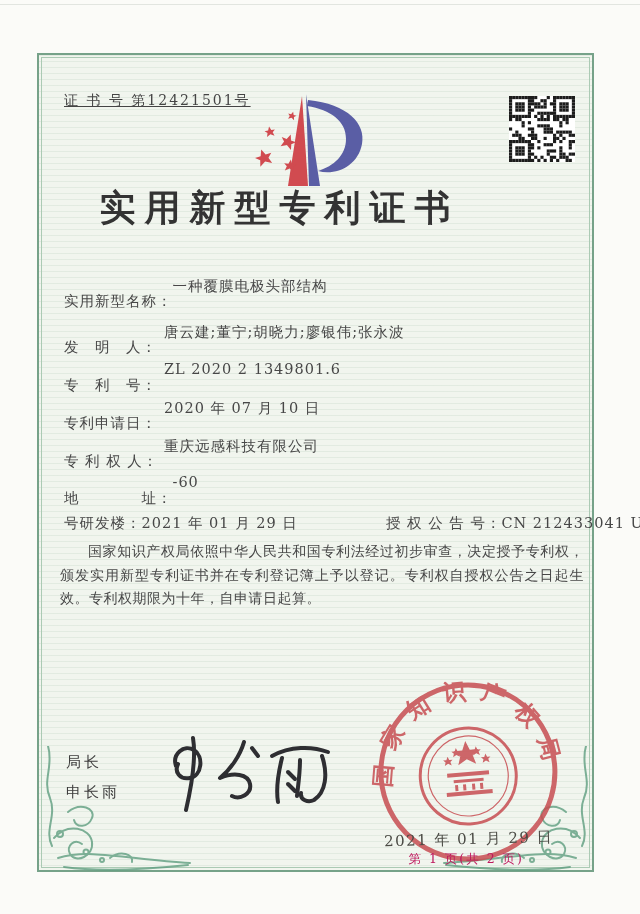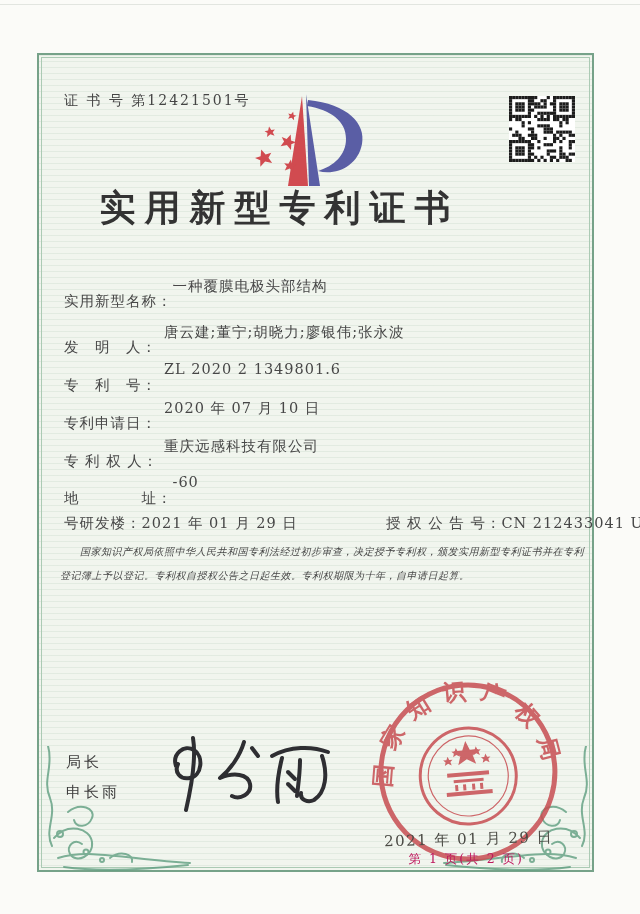--- a/index.html
+++ b/index.html
@@ -12,38 +12,38 @@
   .page-edge-top{position:absolute;left:0;top:4px;width:640px;height:1px;background:#e2e5e0;}
   .frame{
     position:absolute;left:37px;top:53px;width:553px;height:815px;
     border:2px solid #76a289;
     background:
       repeating-linear-gradient(to bottom, rgba(125,165,135,.13) 0 1px, rgba(0,0,0,0) 1px 6px),
       #f1f5ee;
   }
   .frame-inner{position:absolute;left:2px;top:2px;right:2px;bottom:2px;border:1px solid #abcab4;}
   .cert-number{position:absolute;left:64px;top:92px;font-size:14px;letter-spacing:2px;color:#444;
-    font-family:"DejaVu Serif","Liberation Serif",serif;}
+    font-family:"DejaVu Serif","Liberation Serif",serif;text-decoration:underline;}
   .logo{position:absolute;left:252px;top:86px;width:136px;height:108px;}
   .qr{position:absolute;left:509px;top:96px;width:66px;height:66px;background:#fff;}
   .title{
     position:absolute;left:0;top:184px;width:559px;text-align:center;
     font-size:36px;font-weight:700;letter-spacing:9px;color:#333;
     font-family:"DejaVu Serif","Liberation Serif",serif;
   }
   .frow{position:absolute;left:64px;font-size:14.5px;letter-spacing:1px;color:#474747;
     font-family:"DejaVu Serif","Liberation Serif",serif;white-space:nowrap;}
   .flabel{display:inline-block;min-width:100px;margin-top:15px;}
   .fvalue{display:inline-block;vertical-align:top;}
   .addr-lines{display:inline-block;vertical-align:top;white-space:nowrap;}
   .grant-pair2{position:absolute;left:322px;top:0;}
   .paras{
     position:absolute;left:60px;top:540px;width:524px;
-    font-size:10px;line-height:23.5px;color:#474747;text-align:justify;
-    font-family:"DejaVu Serif","Liberation Serif",serif;font-style:italic;letter-spacing:.5px;
+    font-size:14px;line-height:23.5px;color:#474747;text-align:justify;
+    font-family:"DejaVu Serif","Liberation Serif",serif;letter-spacing:.5px;
   }
   .paras p{margin:0;text-indent:2em;}
   .director-title{position:absolute;left:66px;top:753px;font-size:15px;letter-spacing:3px;color:#3c3c3c;}
   .director-name{position:absolute;left:66px;top:783px;font-size:15px;letter-spacing:3px;color:#3c3c3c;}
   .signature{position:absolute;left:160px;top:732px;width:180px;height:84px;}
   .seal{position:absolute;left:370px;top:680px;width:196px;height:186px;transform:rotate(-5deg);opacity:.85;}
   .seal-date{position:absolute;left:384px;top:830px;font-size:15px;letter-spacing:1.5px;color:#4a4a44;
     font-family:"DejaVu Serif","Liberation Serif",serif;transform:rotate(-1.5deg);}
   .page-indicator{position:absolute;left:0;top:851px;width:524px;text-align:right;font-size:12.5px;
     letter-spacing:2px;color:#be185d;font-family:"DejaVu Serif","Liberation Serif",serif;}

